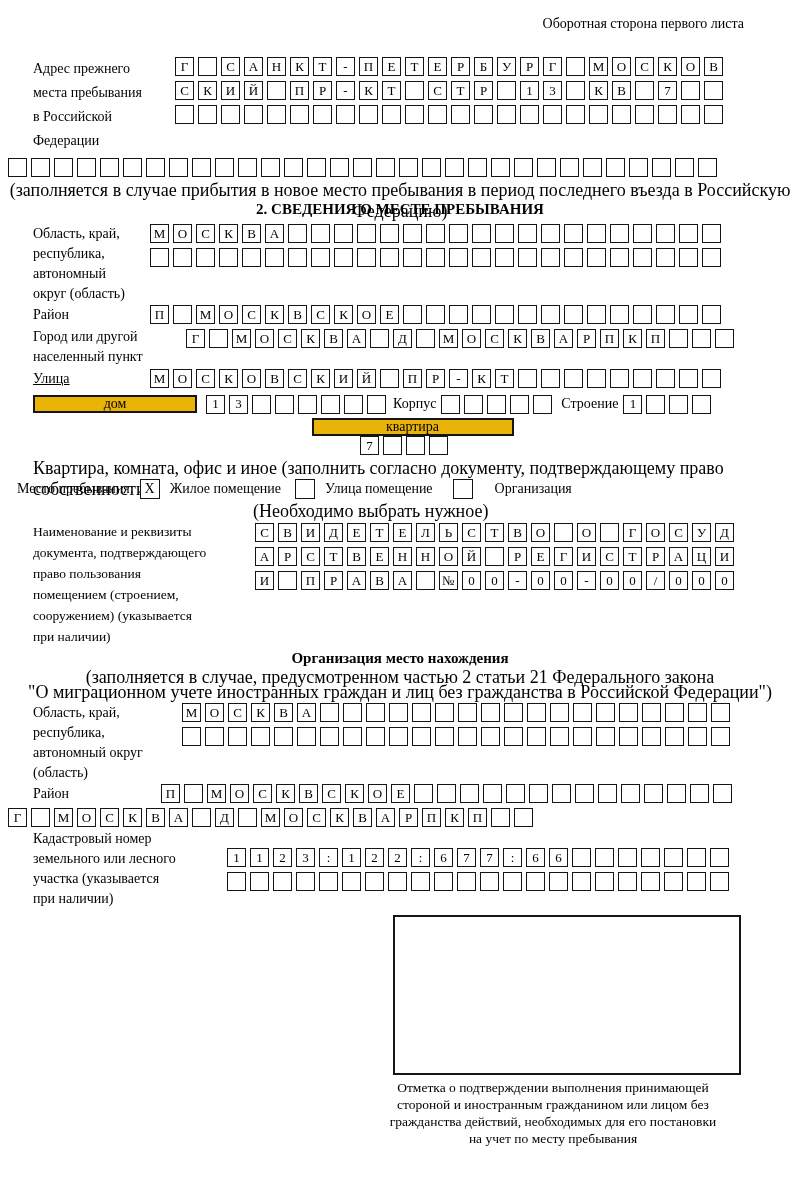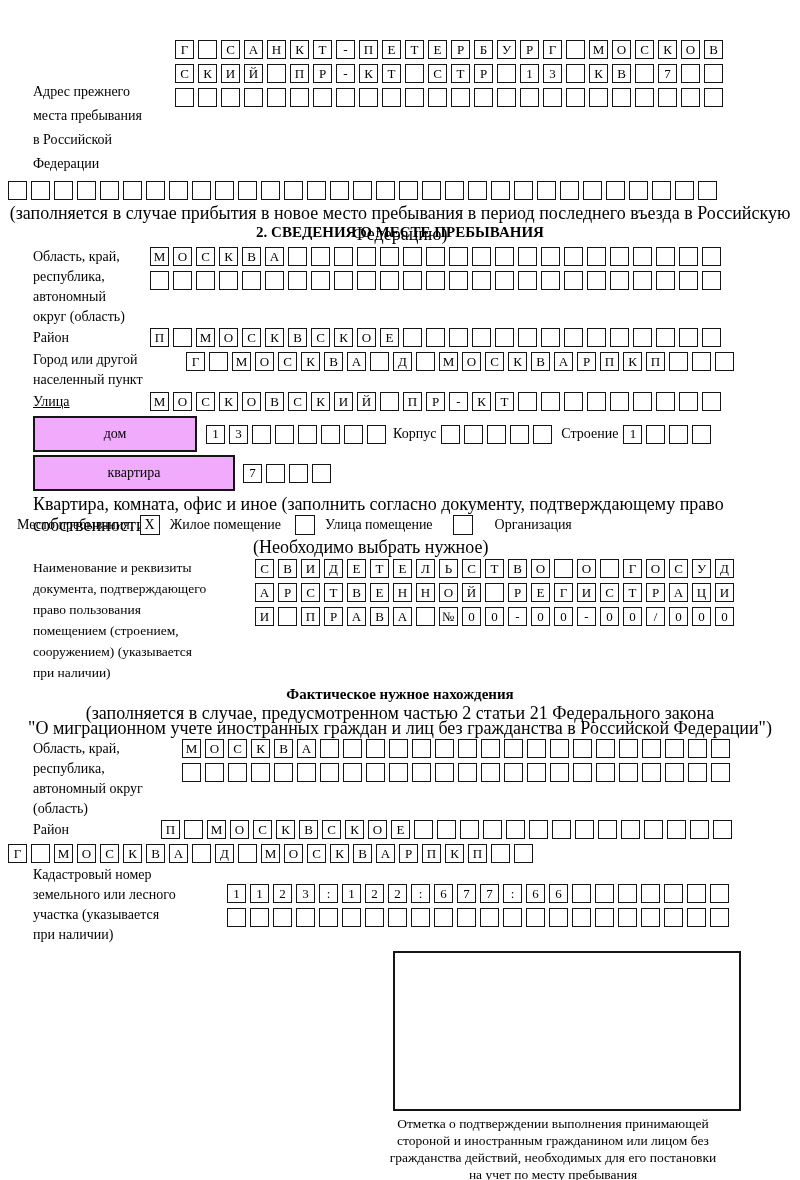--- a/index.html
+++ b/index.html
@@ -9,38 +9,39 @@
   .frow{display:flex;align-items:flex-start;}
   .flabel{font-size:14px;line-height:20px;white-space:pre-line;flex:none;}
   .flabel.lh24{line-height:24px;}
   .flabel.tight{font-size:13.5px;line-height:21px;}
   .cellcol{display:flex;flex-direction:column;gap:5px;flex:none;}
   .cells{display:flex;gap:4px;flex:none;}
   .cell{width:17px;height:17px;border:1.5px solid #151515;flex:none;display:flex;
         align-items:center;justify-content:center;font-size:13px;font-family:"Liberation Serif",serif;
         background:#fff;}
   .cb{width:18px;height:18px;font-size:14px;}
-  .bigbox{border:2px solid #151515;height:36px;box-sizing:border-box;display:flex;align-items:center;
-          justify-content:center;font-size:14px;flex:none;background:#f0abfc;}
+  .bigbox{border:2px solid #151515;height:18px;box-sizing:border-box;display:flex;align-items:center;
+          justify-content:center;font-size:14px;flex:none;background:#eab308;}
   .cap{font-size:18px;height:14px;}
   .cap.center{text-align:center;}
   .title{font-weight:bold;font-size:15px;text-align:center;height:18px;}
   .inline-lbl{font-size:14px;line-height:22px;flex:none;}
   .stamp-box{border:2px solid #151515;width:348px;height:160px;margin-left:385px;box-sizing:border-box;background:#fff;}
   .stamp-cap{margin-left:325px;width:440px;text-align:center;font-size:13.5px;line-height:17px;white-space:pre-line;}
   .pre{white-space:pre-line;}
 </style>
 </head>
 <body>
 
 <div class="page">
 
+  <div class="hdr">Оборотная сторона первого листа</div>
 
   <div class="frow" style="margin-top:24px;">
-    <div class="flabel lh24" style="width:167px;padding-left:25px;box-sizing:border-box;margin-top:40px;">Адрес прежнего
+    <div class="flabel lh24" style="width:167px;padding-left:25px;box-sizing:border-box;">Адрес прежнего
 места пребывания
 в Российской
 Федерации</div>
     <div class="cellcol">
       <div class="cells">
           <span class="cell">Г</span>
           <span class="cell"></span>
           <span class="cell">С</span>
           <span class="cell">А</span>
           <span class="cell">Н</span>
@@ -333,21 +334,21 @@
       </div>
     <div class="inline-lbl" style="margin-left:9px;">Строение</div>
     <div class="cells" style="margin-left:5px;">
         <span class="cell">1</span>
         <span class="cell"></span>
         <span class="cell"></span>
         <span class="cell"></span>
       </div>
   </div>
 
-  <div class="frow" style="margin-top:3px;align-items:center;">
+  <div class="frow" style="margin-top:3px;align-items:center;flex-direction:column;">
     <div class="bigbox" style="margin-left:25px;width:202px;">квартира</div>
     <div class="cells" style="margin-left:8px;">
         <span class="cell">7</span>
         <span class="cell"></span>
         <span class="cell"></span>
         <span class="cell"></span>
       </div>
   </div>
   <div class="cap" style="margin-top:3px;padding-left:25px;">Квартира, комната, офис и иное (заполнить согласно документу, подтверждающему право собственности)</div>
 
@@ -435,21 +436,21 @@
           <span class="cell">0</span>
           <span class="cell">0</span>
           <span class="cell">/</span>
           <span class="cell">0</span>
           <span class="cell">0</span>
           <span class="cell">0</span>
         </div>
     </div>
   </div>
 
-  <div class="title" style="margin-top:3px;">Фактическое нужное нахождения</div>
+  <div class="title" style="margin-top:3px;">Организация место нахождения</div>
   <div class="cap center pre" style="height:30px;line-height:15px;margin-top:2px;">(заполняется в случае, предусмотренном частью 2 статьи 21 Федерального закона
 "О миграционном учете иностранных граждан и лиц без гражданства в Российской Федерации")</div>
 
   <div class="frow" style="margin-top:3px;">
     <div class="flabel" style="width:174px;padding-left:25px;box-sizing:border-box;">Область, край,
 республика,
 автономный округ
 (область)</div>
     <div class="cellcol">
       <div class="cells">

